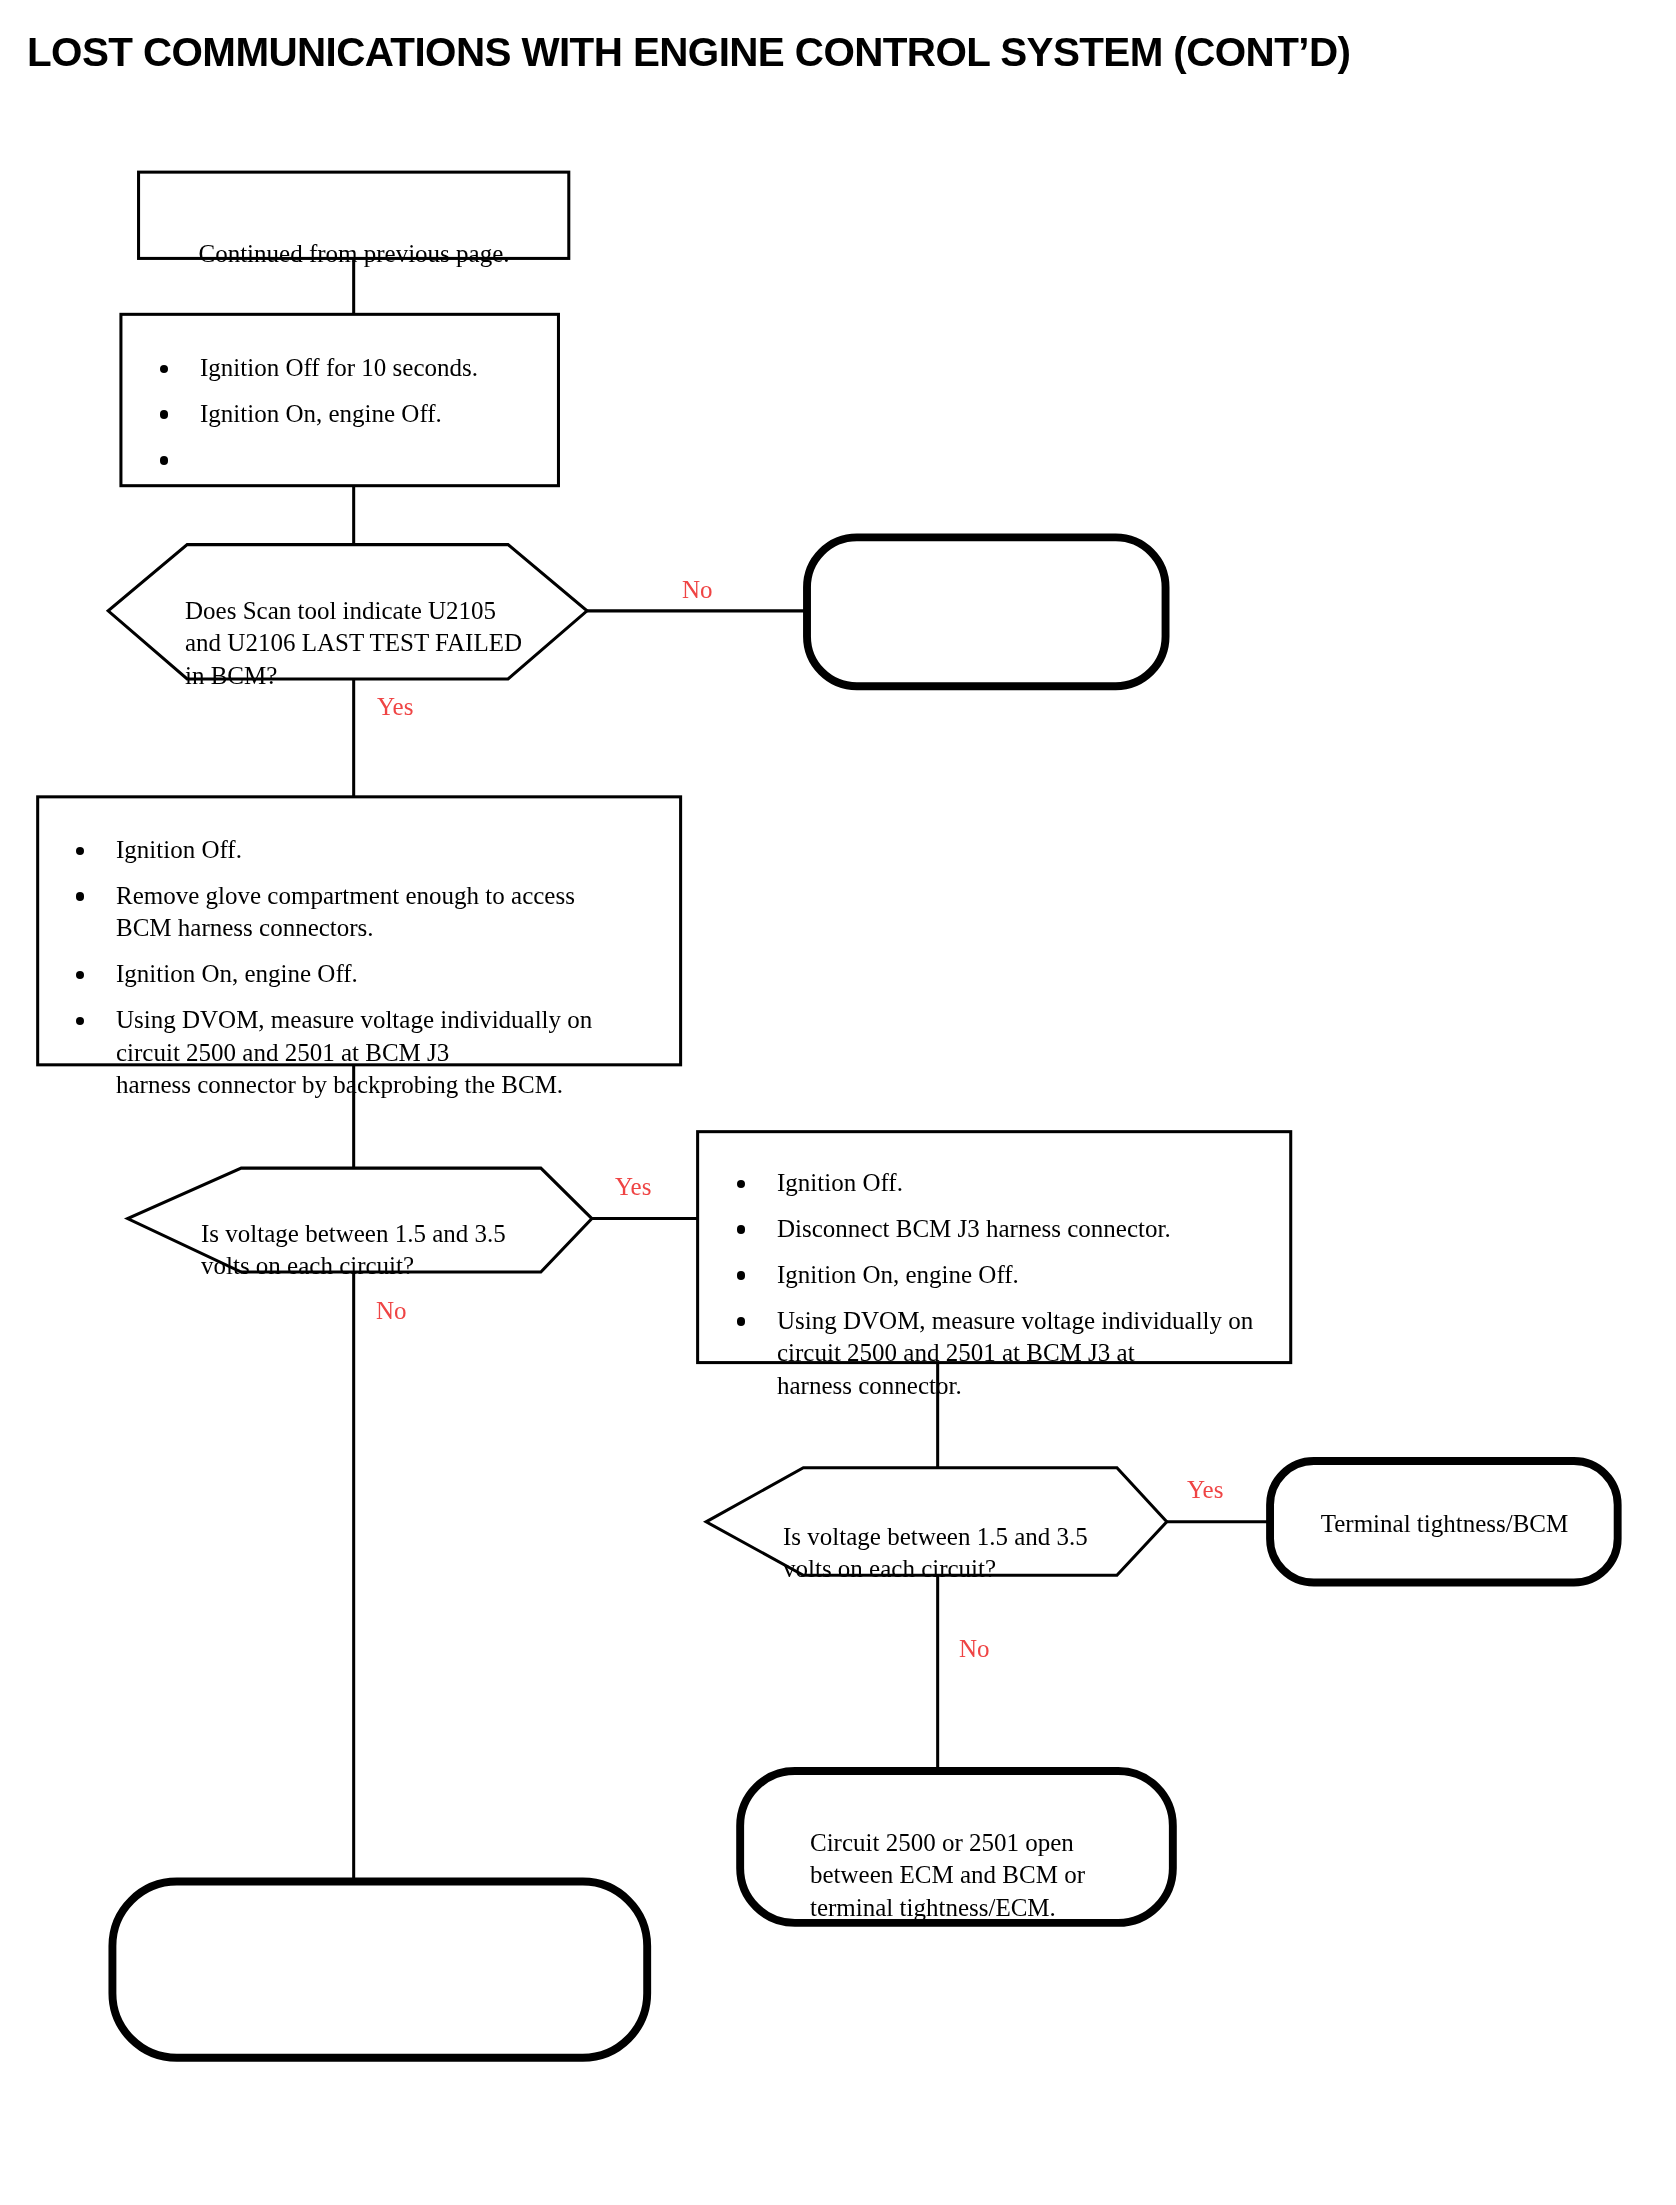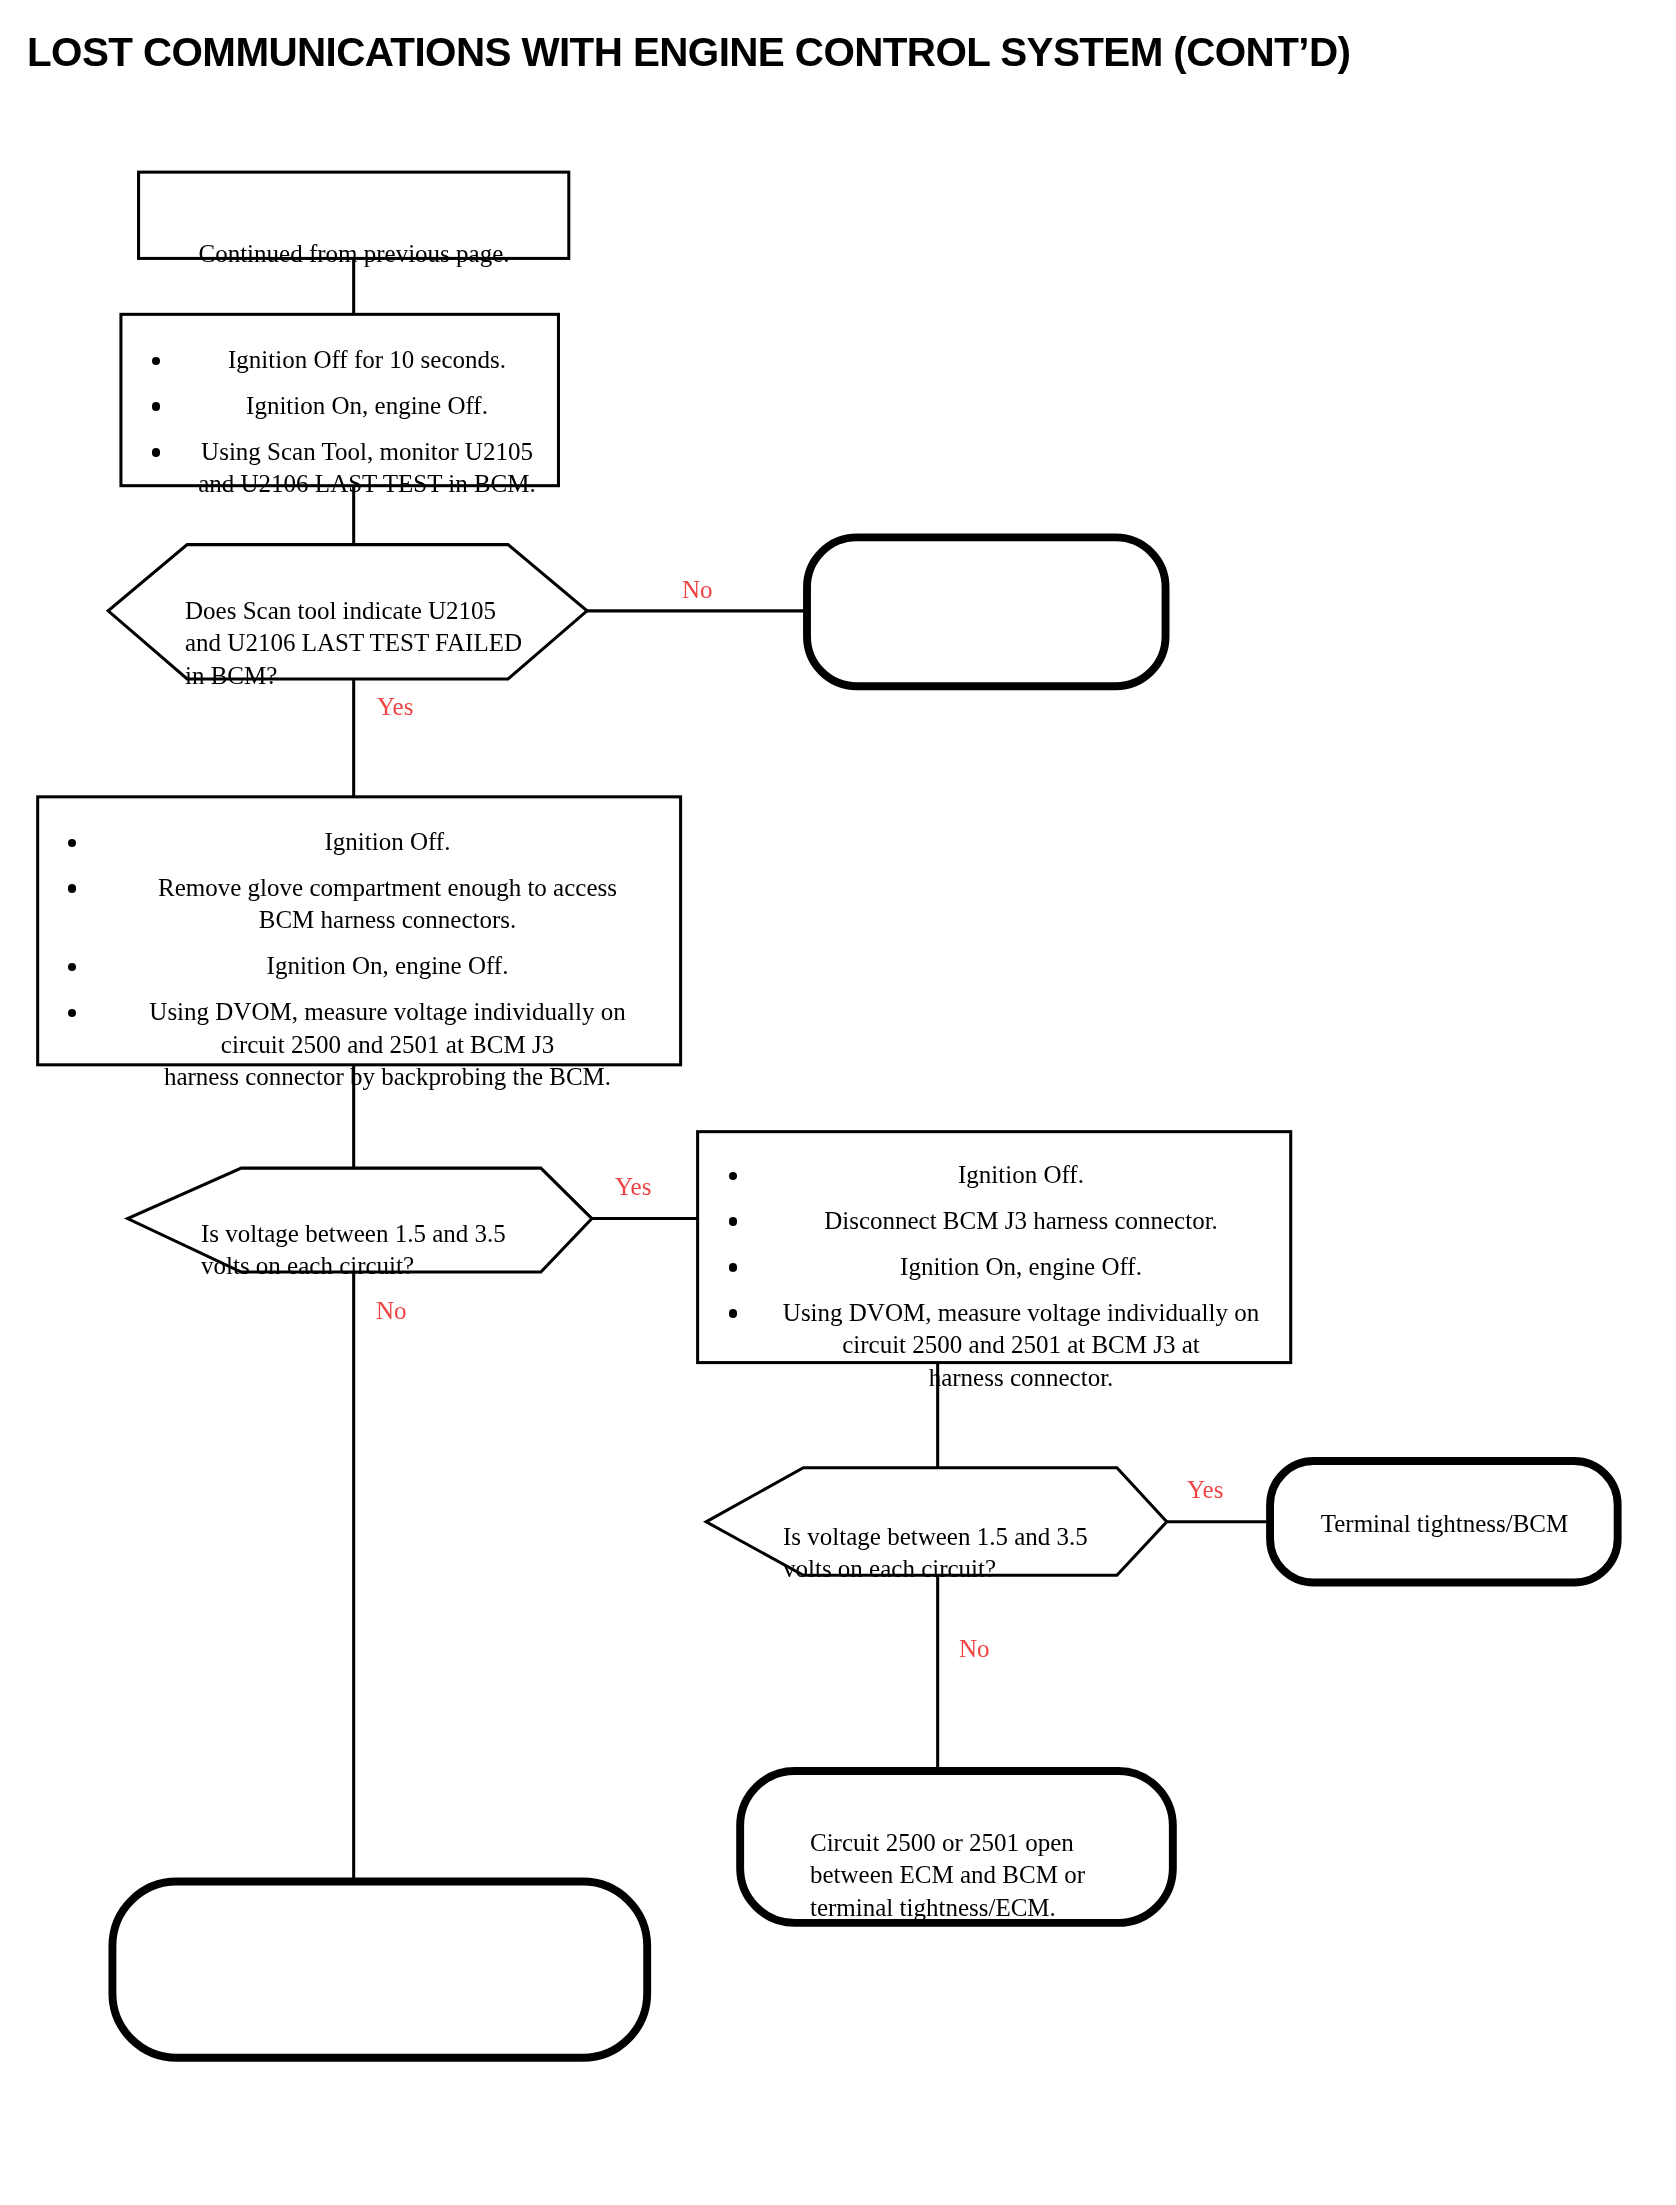--- a/index.html
+++ b/index.html
@@ -60,23 +60,22 @@
     position: absolute;
     font-family: "Liberation Serif", "DejaVu Serif", serif;
     font-size: 25px;
     line-height: 1.30;
     color: #000000;
   }
   .node-text.centered { text-align: center; }
 
   .bullets {
     list-style: none;
-    margin: 8px;
+    margin: 16px;
     padding: 0;
-    text-align: center;
   }
   .bullets li {
     position: relative;
     padding-left: 45px;
     margin-bottom: 13.4px;
   }
   .bullets li:last-child { margin-bottom: 0; }
   .bullets li .dot {
     position: absolute;
     left: 4.9px;
@@ -159,22 +158,20 @@
       <li>
         <span class="dot"></span>
         <span class="txt">Ignition Off for 10 seconds.</span>
       </li>
       <li>
         <span class="dot"></span>
         <span class="txt">Ignition On, engine Off.</span>
       </li>
       <li>
         <span class="dot"></span>
-        <span class="txt" style="white-space:pre-line;">Using Scan Tool, monitor U2105
-and U2106 LAST TEST in BCM.</span>
       </li>
     </ul>
   </div>
 
   <div class="node-text" style="left:185px; top:562px; width:389px; white-space:pre-line;">
     <span>Does Scan tool indicate U2105
 and U2106 LAST TEST FAILED
 in BCM?</span>
   </div>
 

